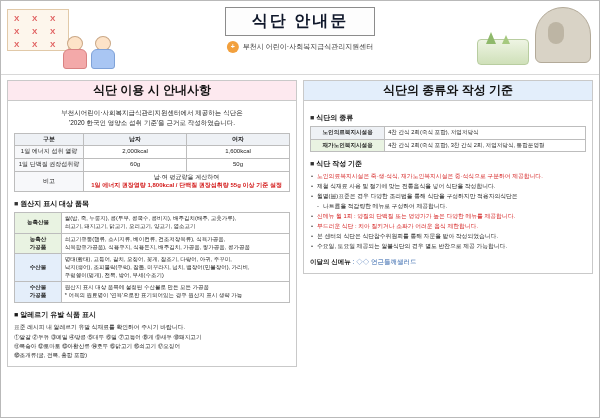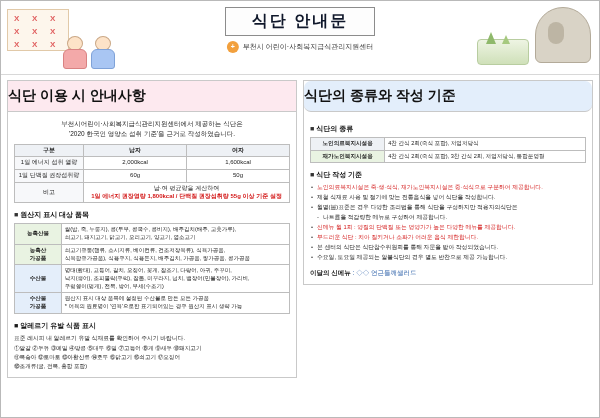--- a/index.html
+++ b/index.html
@@ -135,26 +135,27 @@
     gap:6px;
   }
   .col { width:50%; }
   .panel {
     border:1px solid #c9c9c9;
     background:#fff;
   }
   .panel-head {
     background:#fde9ef;
     border-bottom:1px solid #c9c9c9;
-    font-size:14px;
+    text-align:center;
+    font-size:12px;
     font-weight:bold;
     color:#111;
-    padding:6px 0;
-  }
-  .panel-head.blue { background:#e3eefb;border-radius:7px; }
+    padding:1px 0;
+  }
+  .panel-head.blue { background:#e3eefb; }
   .panel-body { padding:5px 6px 6px 6px; }
   .lead {
     font-size:6.5px;
     line-height:1.5;
     text-align:center;
     color:#222;
     margin:2px 0 5px 0;
   }
   table.grid {
     width:100%;

